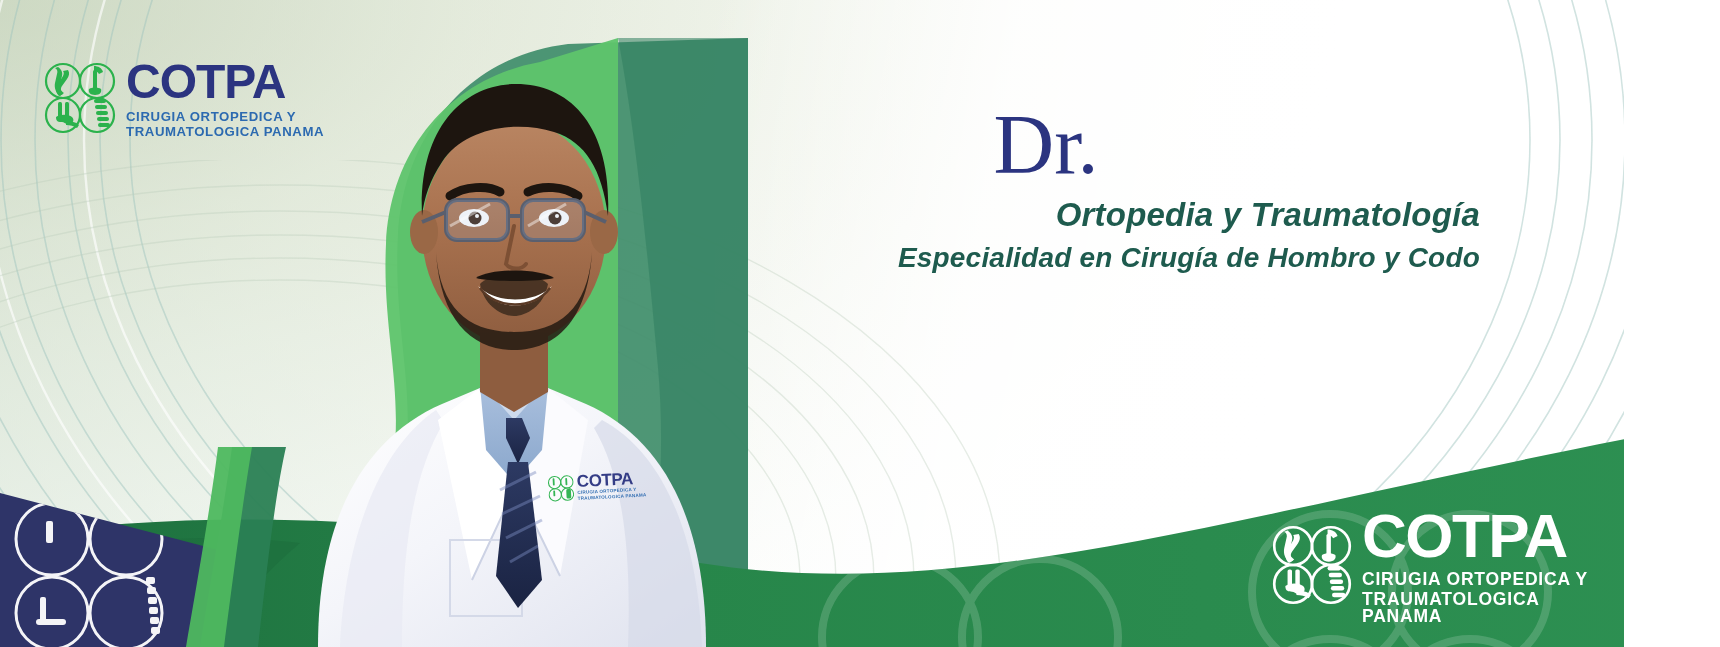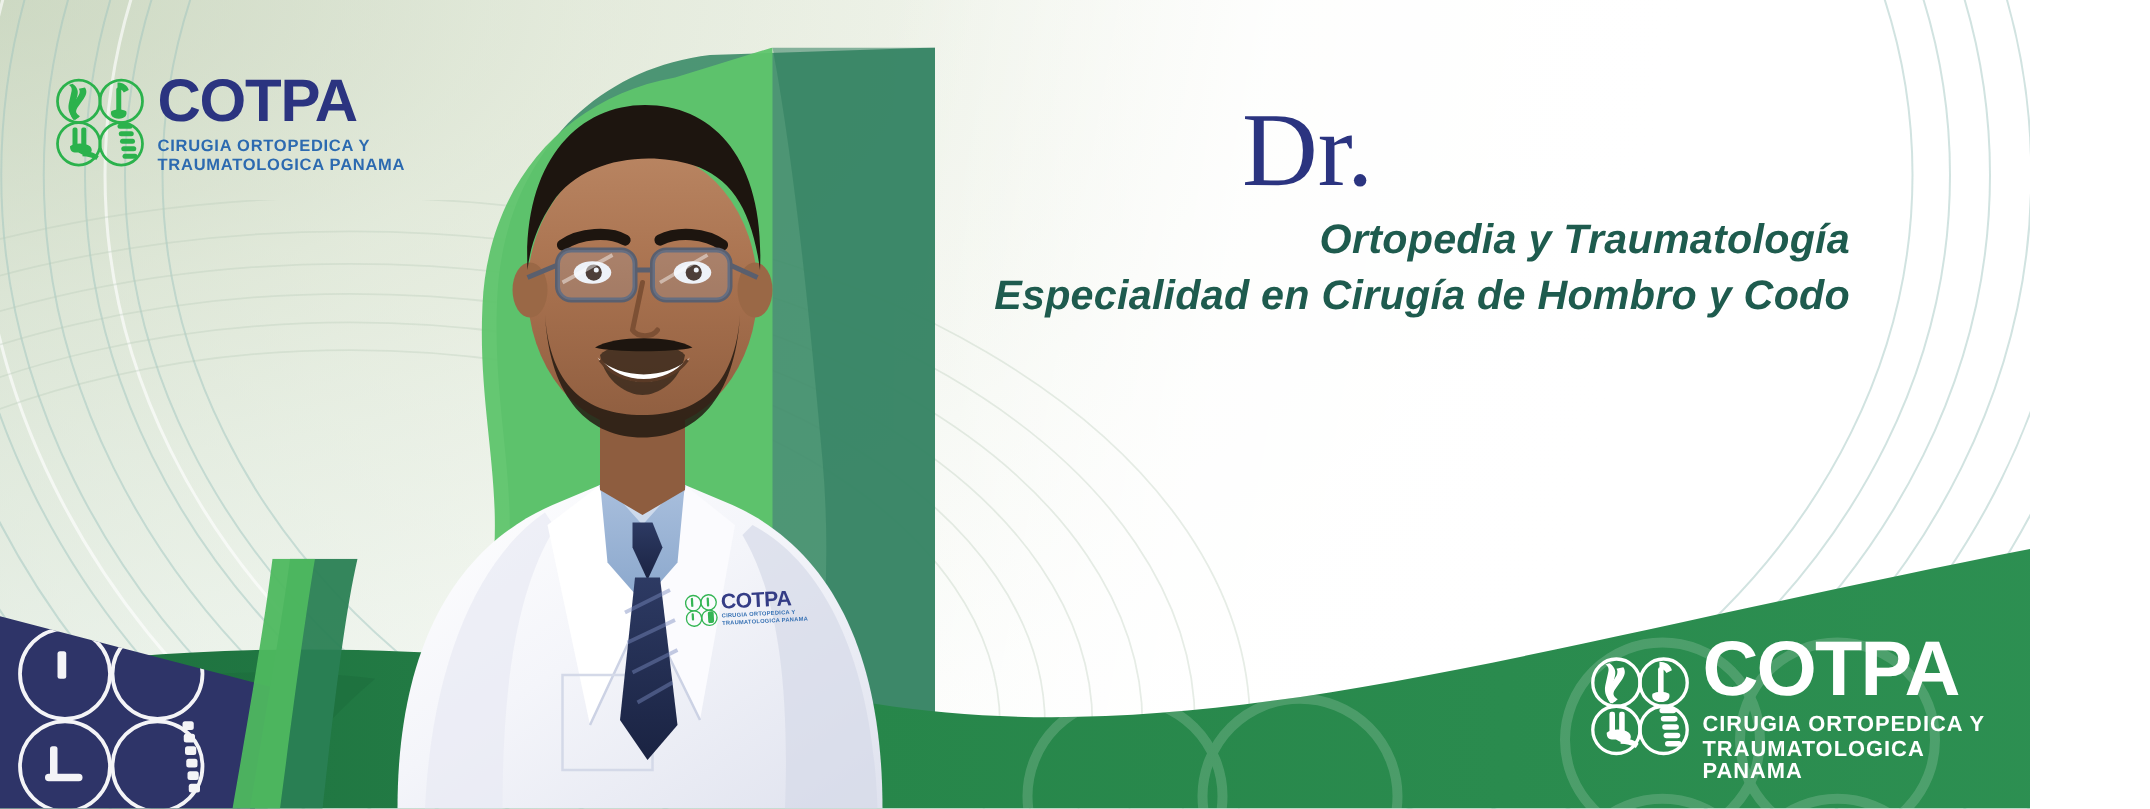--- a/index.html
+++ b/index.html
@@ -89,21 +89,21 @@
   .logo-sub1,.logo-sub2{
     font-family:"Liberation Sans",sans-serif;
     font-weight:bold;font-size:13.2px;letter-spacing:.6px;
     color:#2c6ab0;
   }
   .logo-sub1{margin-top:4px;}
   .logo-sub2{margin-top:2px;}
 
   
   .title-block{
-    position:absolute;left:690px;top:84px;width:790px;
+    position:absolute;left:690px;top:108px;width:790px;
     text-align:right;
   }
   .t-dr{
     font-family:"Liberation Serif",serif;
     color:#2b3480;
     font-size:84px;line-height:.88;
     text-align:center;
     margin:0 0 0 -78px;
   }
   .t-name{
@@ -115,21 +115,21 @@
     white-space:nowrap;
   }
   .t-sub1,.t-sub2{
     font-family:"Liberation Sans",sans-serif;
     font-style:italic;font-weight:bold;
     color:#1e5b4e;
     text-align:right;
     white-space:nowrap;
   }
   .t-sub1{font-size:33px;line-height:1.18;margin-top:14px;letter-spacing:.2px;}
-  .t-sub2{font-size:33px;line-height:1.18;margin-top:6px;letter-spacing:.2px;}
+  .t-sub2{font-size:28px;line-height:1.18;margin-top:6px;letter-spacing:.2px;}
 
   
   .logo-br{
     position:absolute;left:1272px;top:505px;
     display:flex;align-items:center;gap:10px;
   }
   .logo-br .logo-mark{width:80px;height:84px;}
   .logo-br .logo-cotpa{
     font-size:62px;color:#ffffff;letter-spacing:-1.5px;
   }

